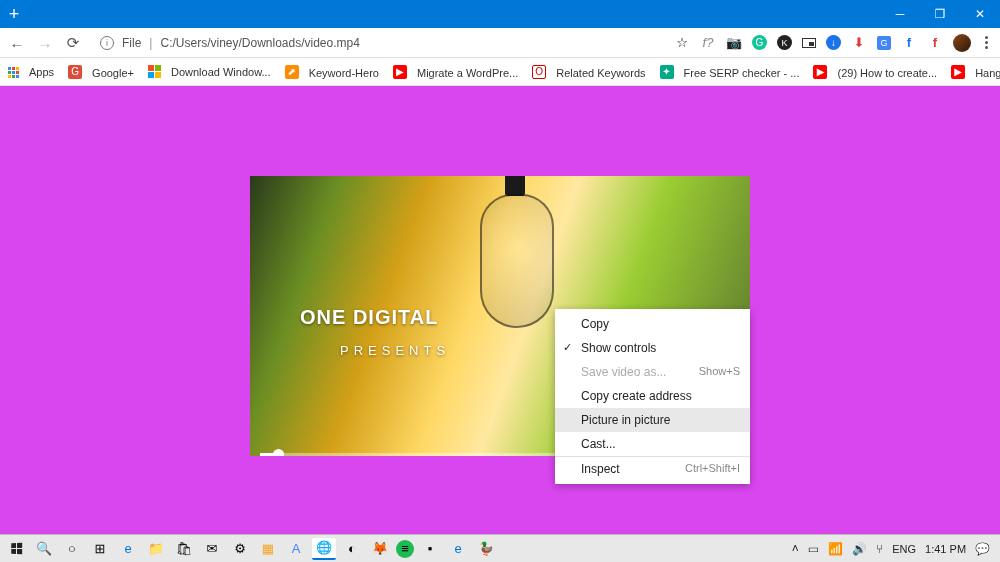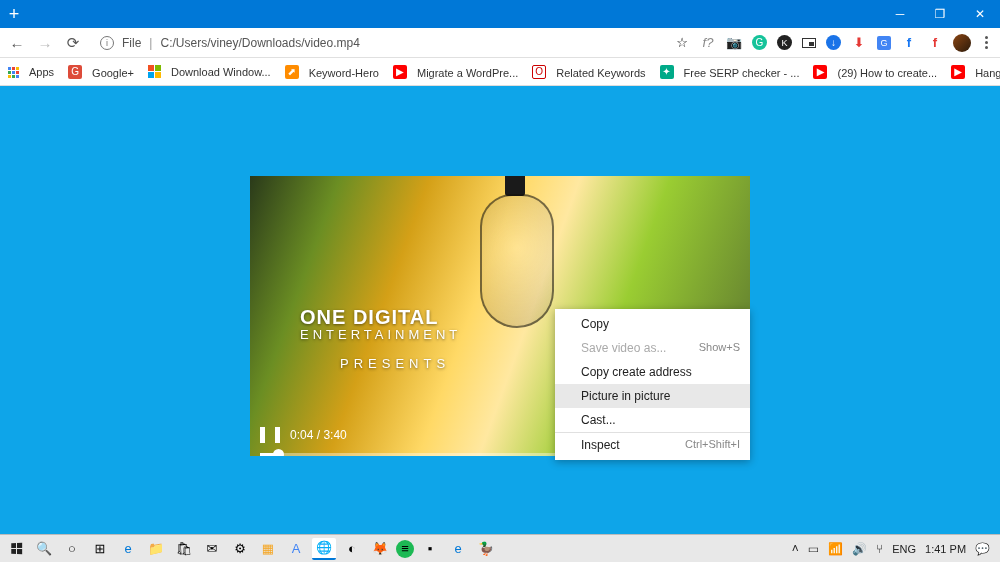--- a/index.html
+++ b/index.html
@@ -26,21 +26,21 @@
 .dots span{width:3px;height:3px;background:#555;border-radius:50%}
 .bmbar{height:28px;background:#fff;display:flex;align-items:center;padding:0 8px;gap:14px;border-bottom:1px solid #ddd}
 .bm{display:flex;align-items:flex-end;gap:10px;font-size:11px;color:#333;cursor:pointer;white-space:nowrap}
 .bmico{width:14px;height:14px;border-radius:2px;display:flex;align-items:center;justify-content:center;font-size:10px;color:#fff}
 .apps-ico{display:grid;grid-template-columns:repeat(3,3px);gap:1px}
 .apps-ico span{width:3px;height:3px;background:#4285f4}
 .apps-ico span:nth-child(2){background:#ea4335}.apps-ico span:nth-child(3){background:#fbbc05}
 .apps-ico span:nth-child(4){background:#34a853}.apps-ico span:nth-child(5){background:#4285f4}
 .apps-ico span:nth-child(6){background:#ea4335}.apps-ico span:nth-child(7){background:#fbbc05}
 .apps-ico span:nth-child(8){background:#34a853}.apps-ico span:nth-child(9){background:#4285f4}
-.content{height:448px;background:#0ea5e9;position:relative}
+.content{height:448px;background:#d946ef;position:relative}
 .video{position:absolute;left:250px;top:90px;width:500px;height:280px;background:linear-gradient(110deg,#2a3a1a 0%,#6b8e23 15%,#d4a017 30%,#ffd966 45%,#ffe8a0 55%,#9acd32 70%,#556b2f 100%);overflow:hidden}
 .bulb{position:absolute;left:220px;top:-20px;width:90px;height:200px}
 .bulb::before{content:"";position:absolute;left:35px;top:0;width:20px;height:40px;background:#1a1a1a;border-radius:3px}
 .bulb::after{content:"";position:absolute;left:10px;top:38px;width:70px;height:130px;border:2px solid rgba(0,0,0,0.5);border-radius:35px 35px 40px 40px;background:radial-gradient(circle at 50% 40%,rgba(255,240,200,0.3),rgba(100,80,40,0.2))}
 .ovtxt{position:absolute;left:50px;top:130px;color:#fff;text-shadow:0 1px 3px rgba(0,0,0,0.5)}
 .ovt1{font-size:20px;font-weight:700;letter-spacing:1px}
 .ovt2{font-size:13px;letter-spacing:4px;margin-top:-2px}
 .ovt3{font-size:13px;letter-spacing:5px;margin-top:14px;margin-left:40px}
 .vctrl{position:absolute;bottom:0;left:0;right:0;height:42px;display:flex;align-items:center;padding:0 10px;gap:10px;color:#fff}
 .play{width:20px;display:flex;justify-content:space-between;cursor:pointer}
@@ -165,48 +165,33 @@
       <div class="bmico" style="background: rgb(255, 0, 0);">▶</div>
       <span>Hang Ups (Want Yo...</span>
     </div>
 </div>
 
 <div class="content">
   <div class="video">
     <div class="bulb"></div>
     <div class="ovtxt">
       <div class="ovt1">ONE DIGITAL</div>
-      <div class="ovt2">ENTERTAINMENT</div>
       <div class="ovt3">PRESENTS</div>
-    </div>
-    <div class="vctrl">
-      <div class="play">
-          <span></span>
-          <span></span>
-        </div>
-      <div class="time">
-        <span>0:04</span> / <span>3:40</span>
-      </div>
-      <div class="vspace"></div>
-      <span class="vico">🔊</span>
-      <span class="vico">⛶</span>
-      <div class="vdots">
-          <span></span>
-          <span></span>
-          <span></span>
-        </div>
     </div>
     <div class="progress">
         <div class="progfill"></div>
       </div>
   </div>
 
   <div class="ctxmenu" id="ctxmenu">
       <div class="ctxitem">
         <span>Copy</span>
+      </div>
+      <div class="ctxitem ctxchk">
+        <span>Show controls</span>
       </div>
       <div class="ctxitem disabled">
         <span>Save video as...</span>
         <span class="ctxsc">Show+S</span>
       </div>
       <div class="ctxitem">
         <span>Copy create address</span>
       </div>
       <div class="ctxitem hl">
         <span>Picture in picture</span>

